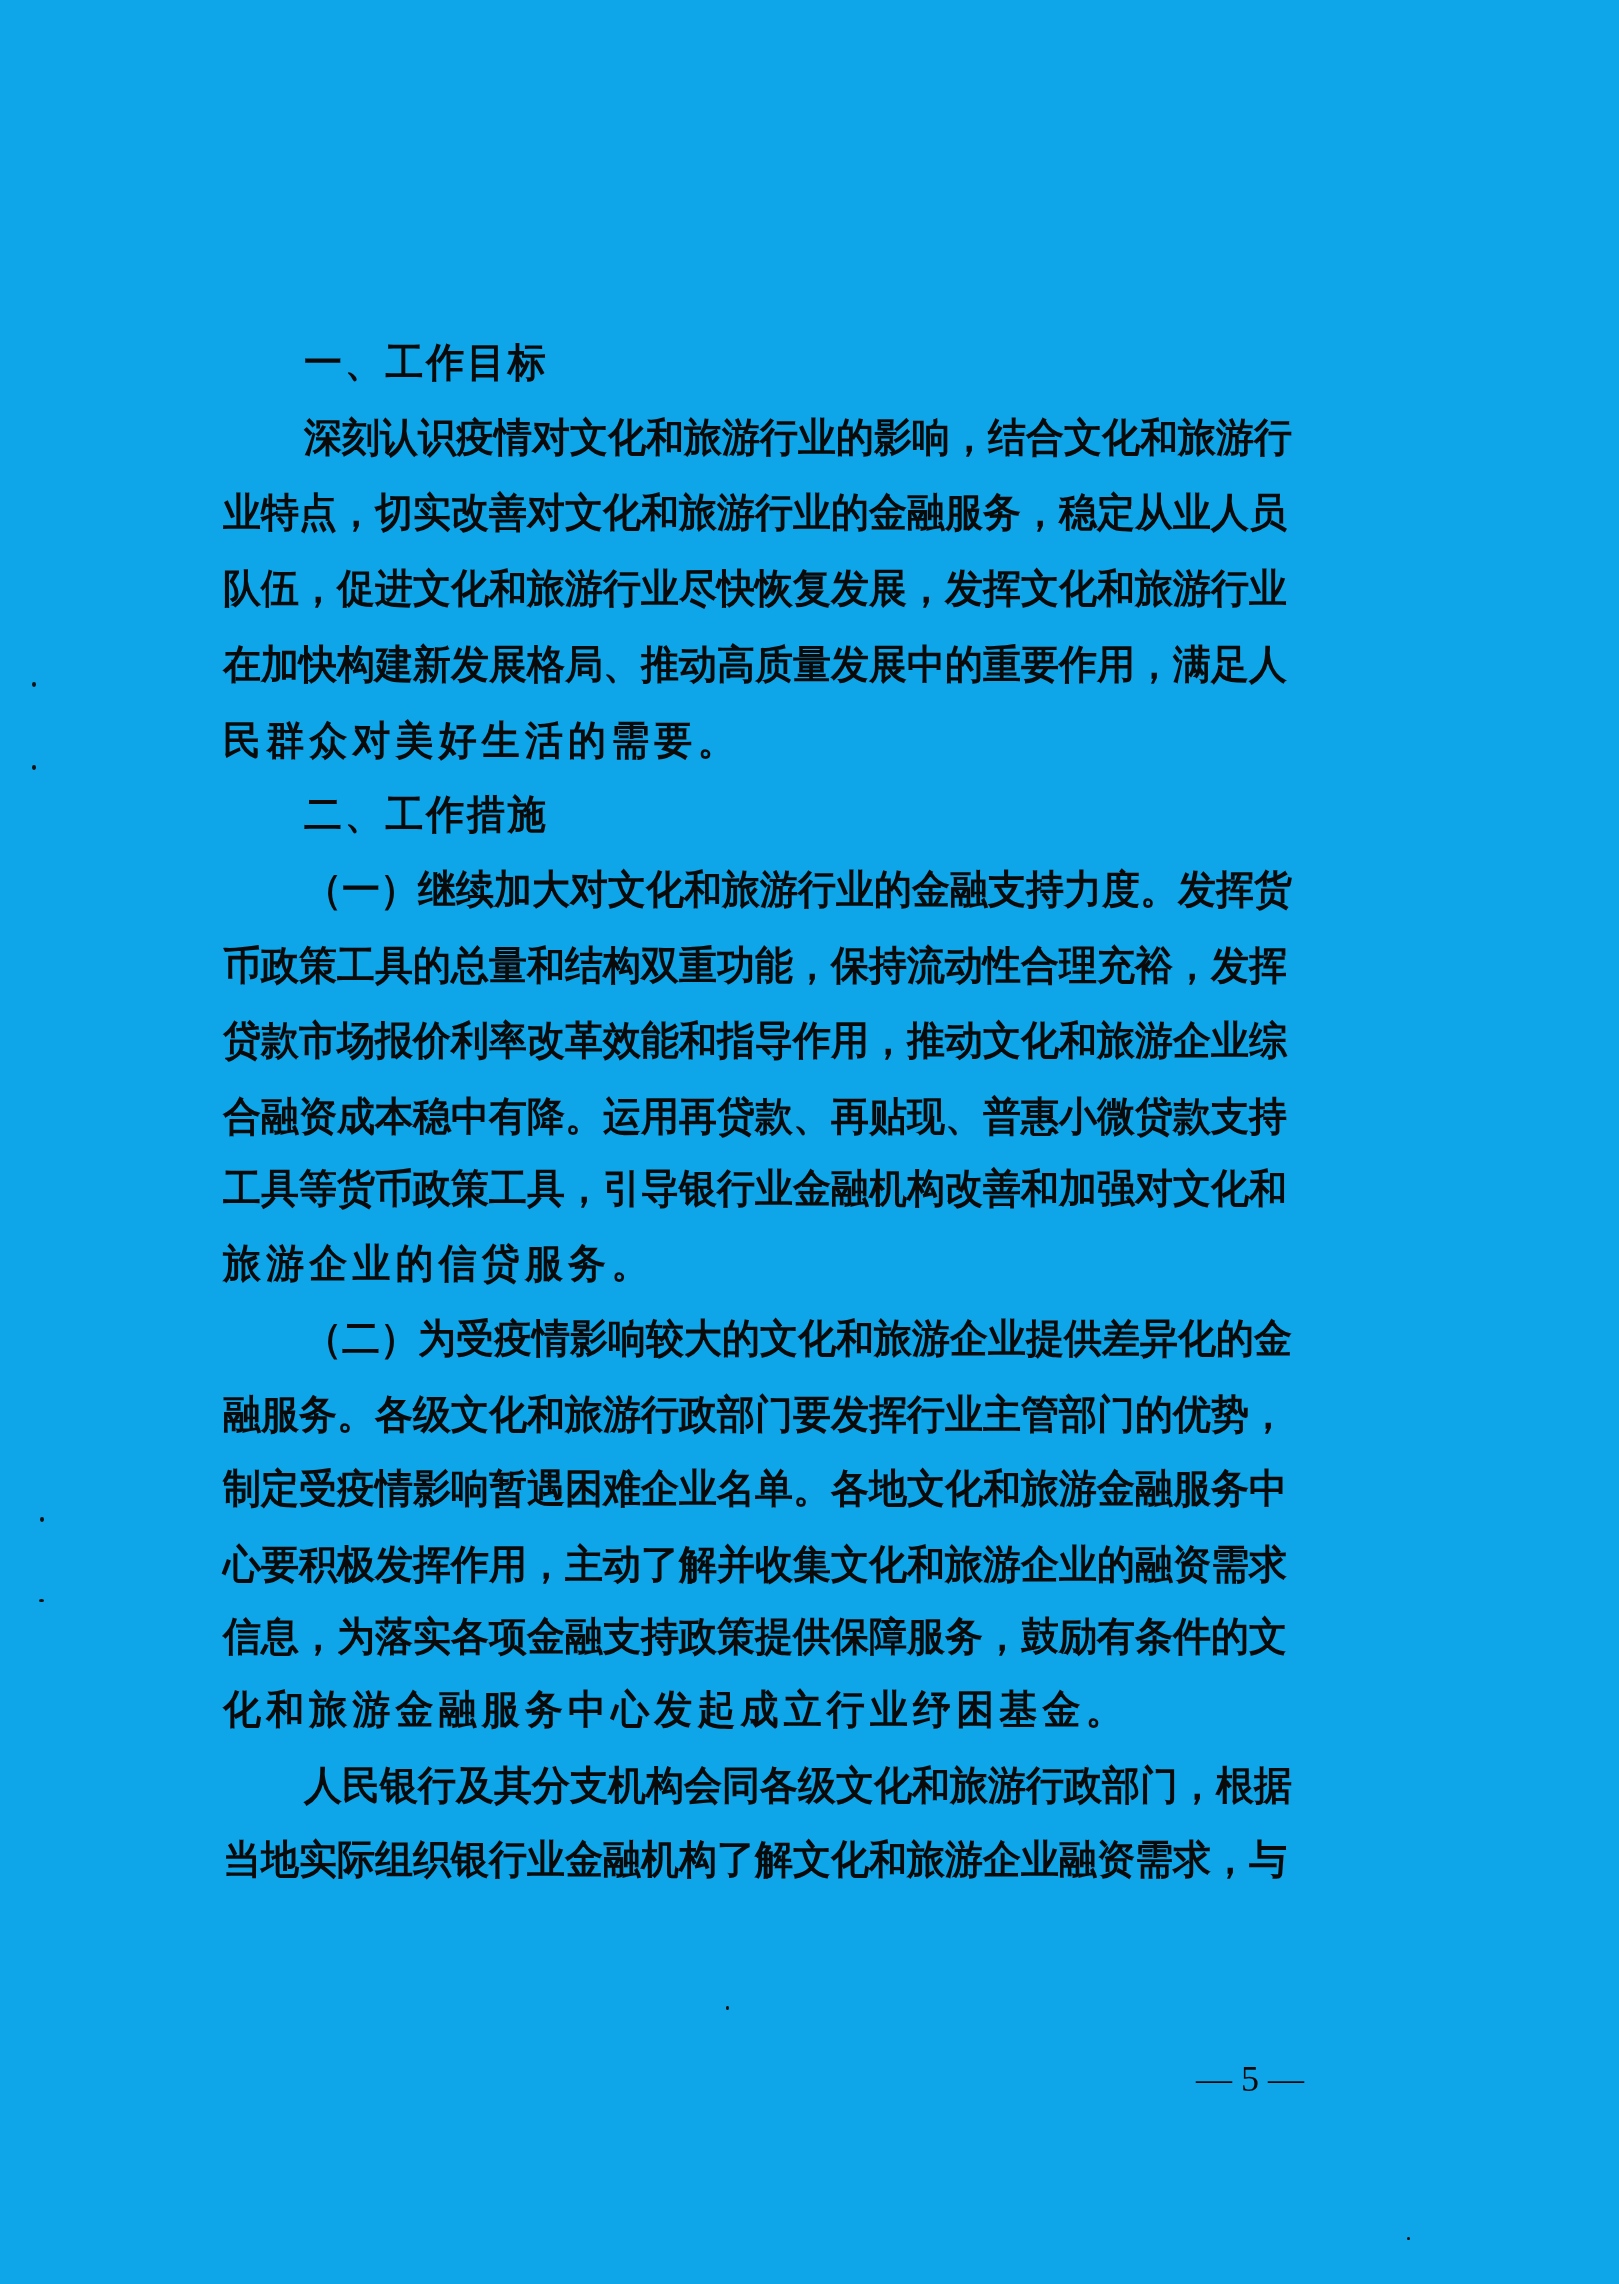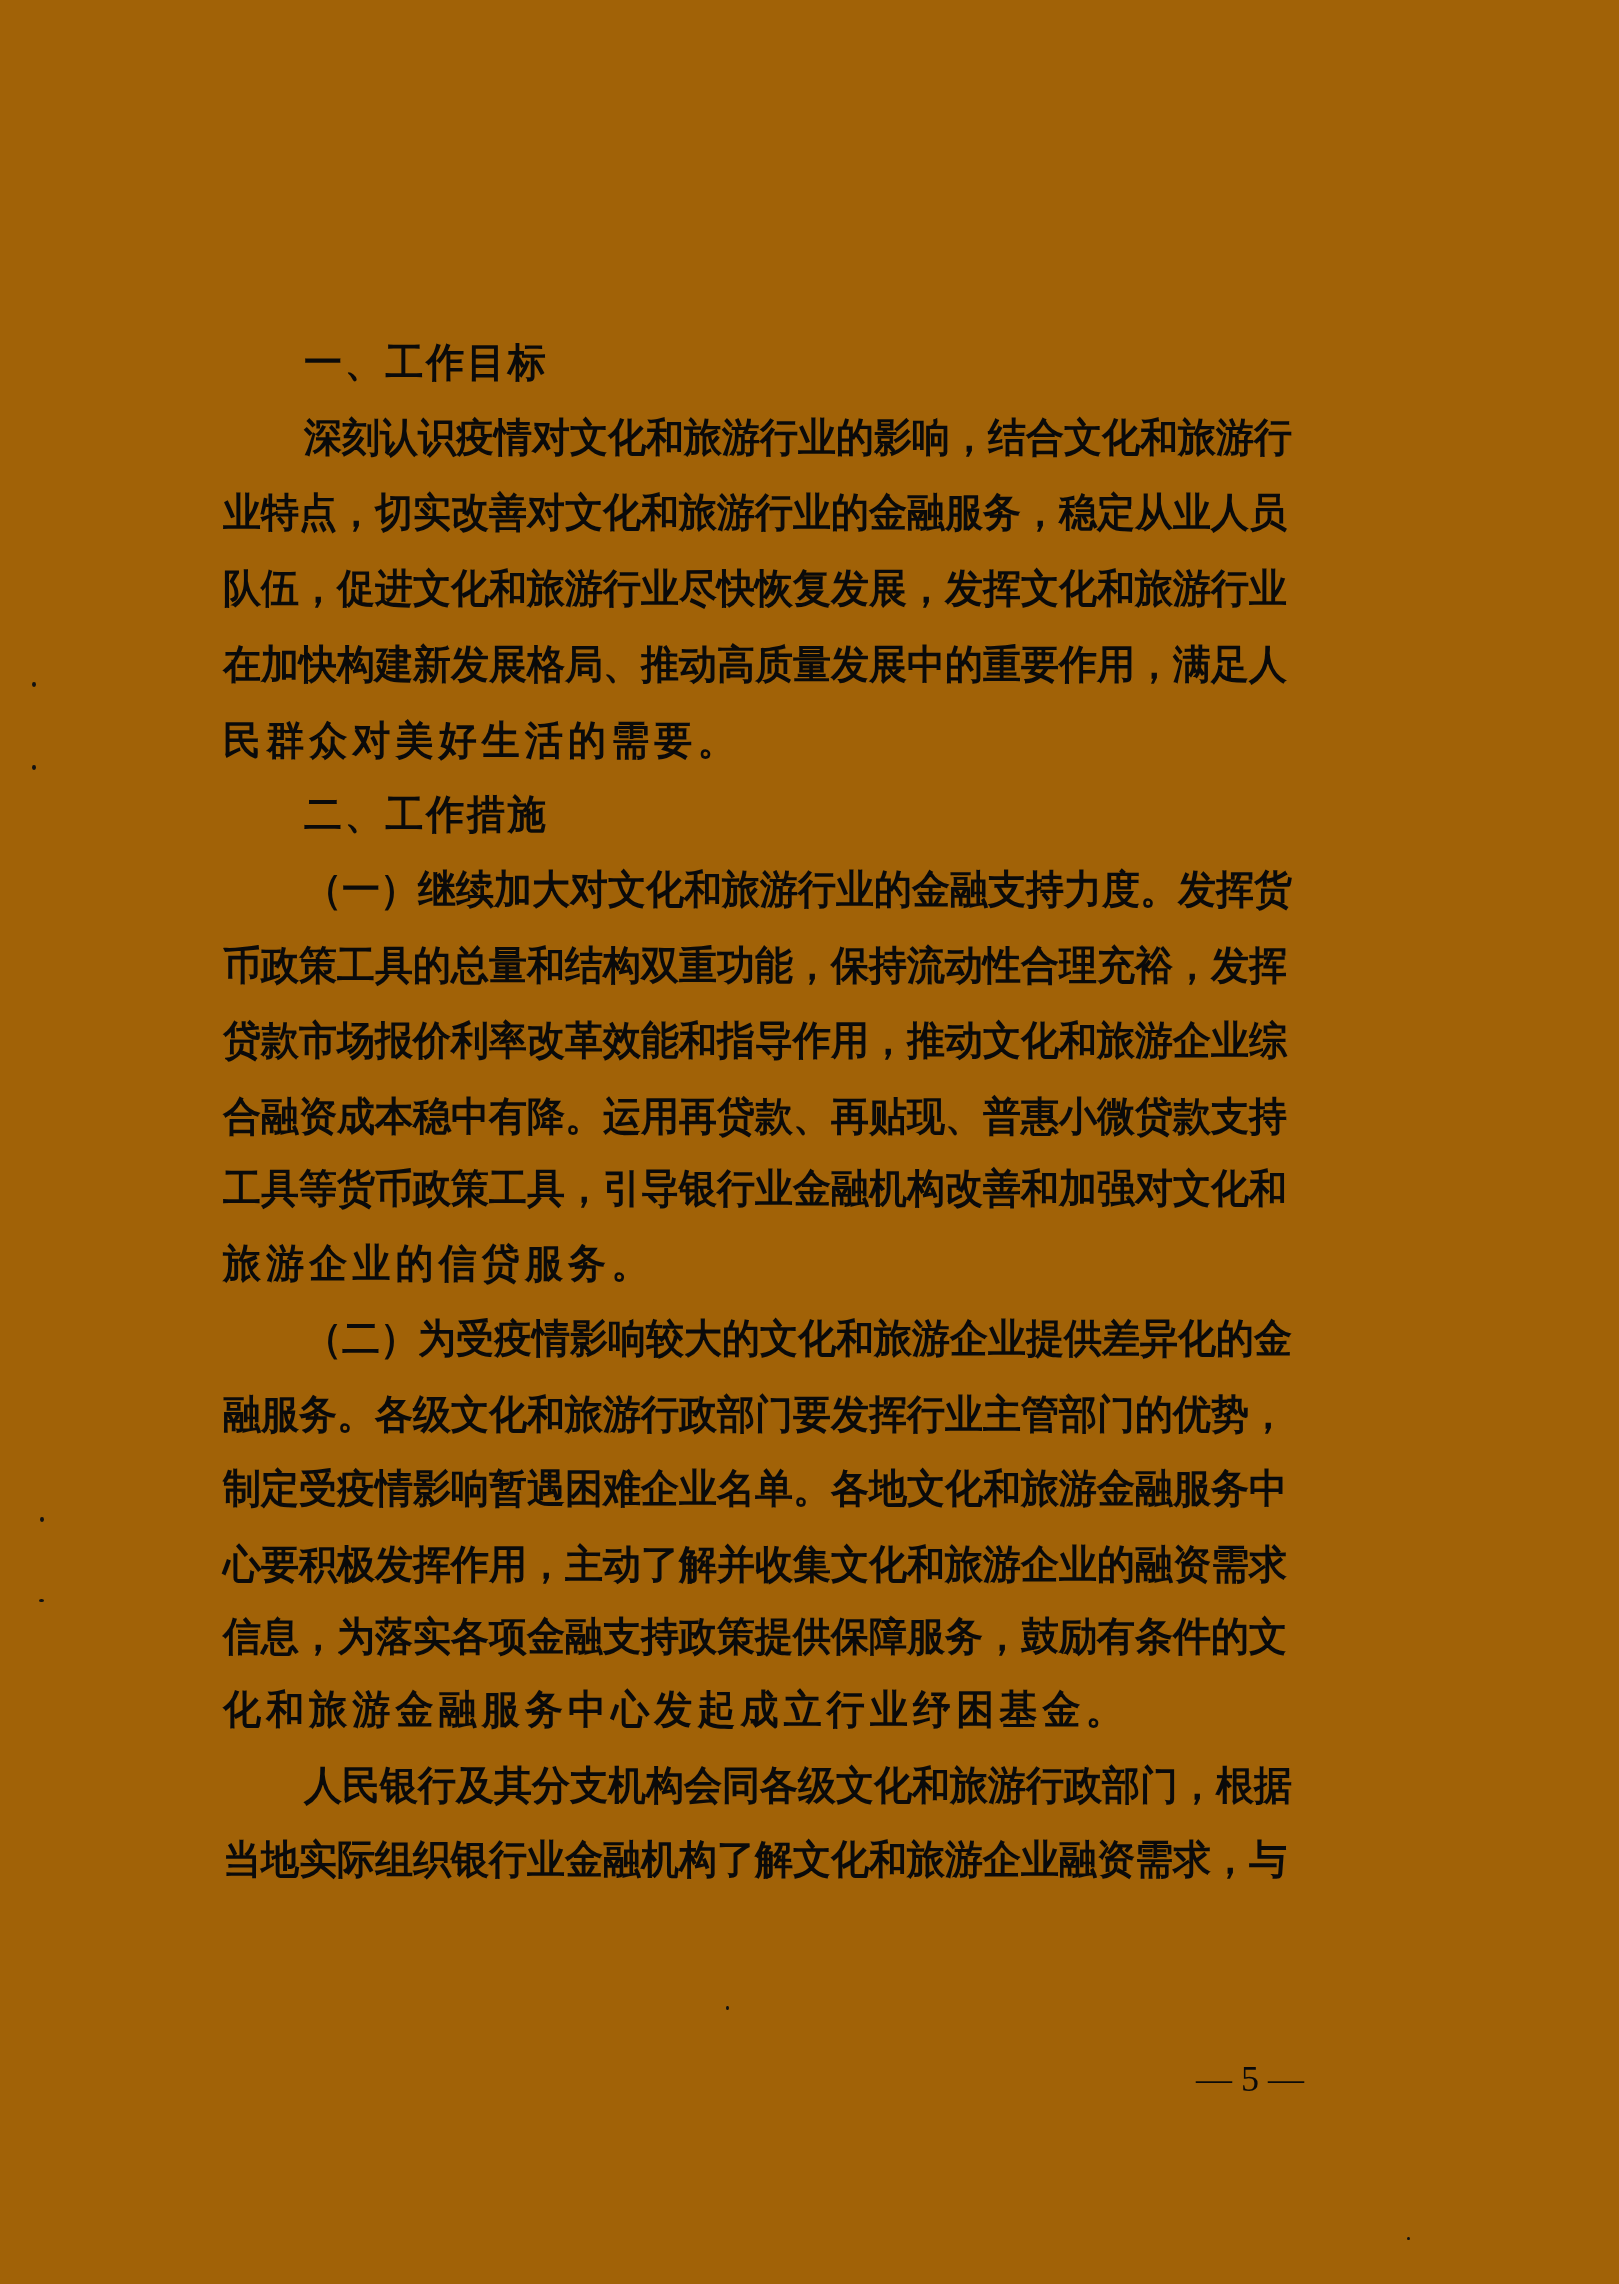--- a/index.html
+++ b/index.html
@@ -1,19 +1,19 @@
 <!DOCTYPE html>
 <html style="font-size:7.8px"><head>
 <meta charset="utf-8">
 <style>
   html, body { margin: 0; padding: 0; background: #ffffff; }
   body { width: 1619px; height: 2284px; position: relative; overflow: hidden; }
   .page {
     position: absolute; left: 0; top: 0; width: 1619px; height: 2284px;
-    background: #a16207; color: #0a0a0a;
+    background: #0ea5e9; color: #0a0a0a;
     font-family: "DejaVu Sans", "Liberation Sans", sans-serif;
   }
   .line {
     position: absolute;
     left: 223px;
     width: 1093px;
     height: 49px;
     font-size: 40px;
     line-height: 49px;
     white-space: nowrap;

